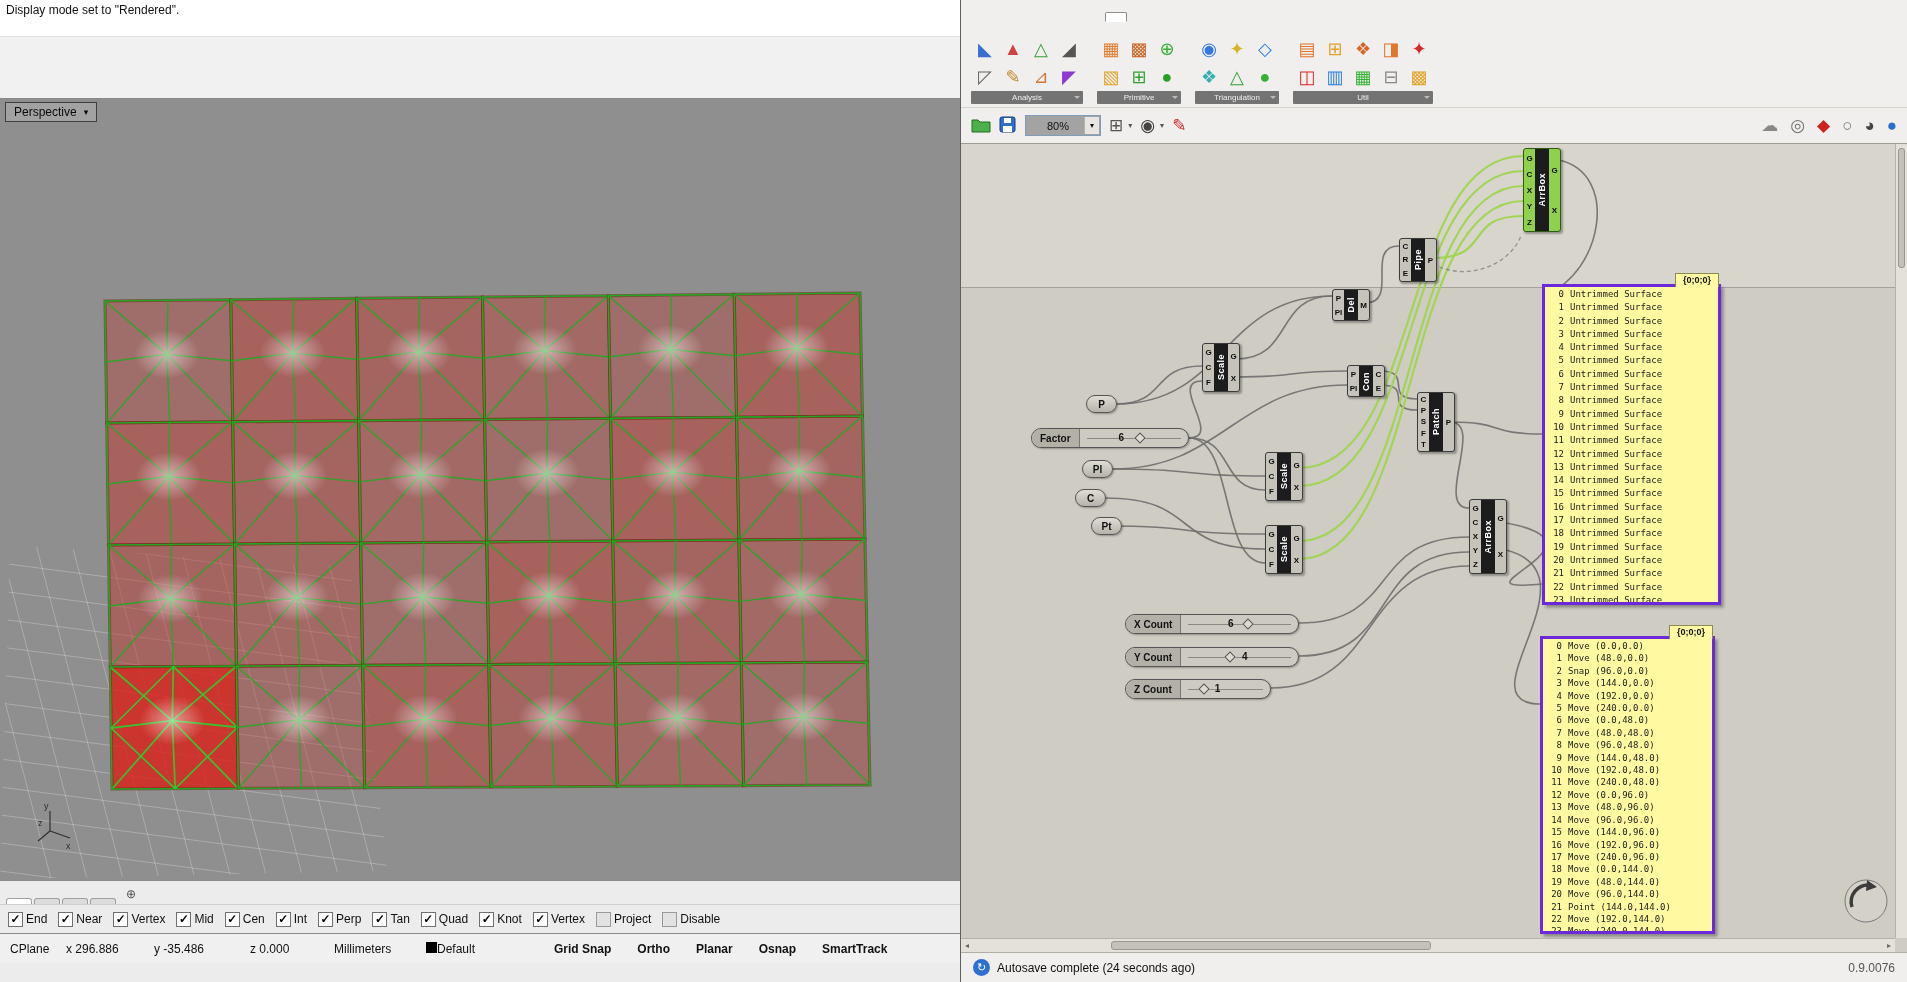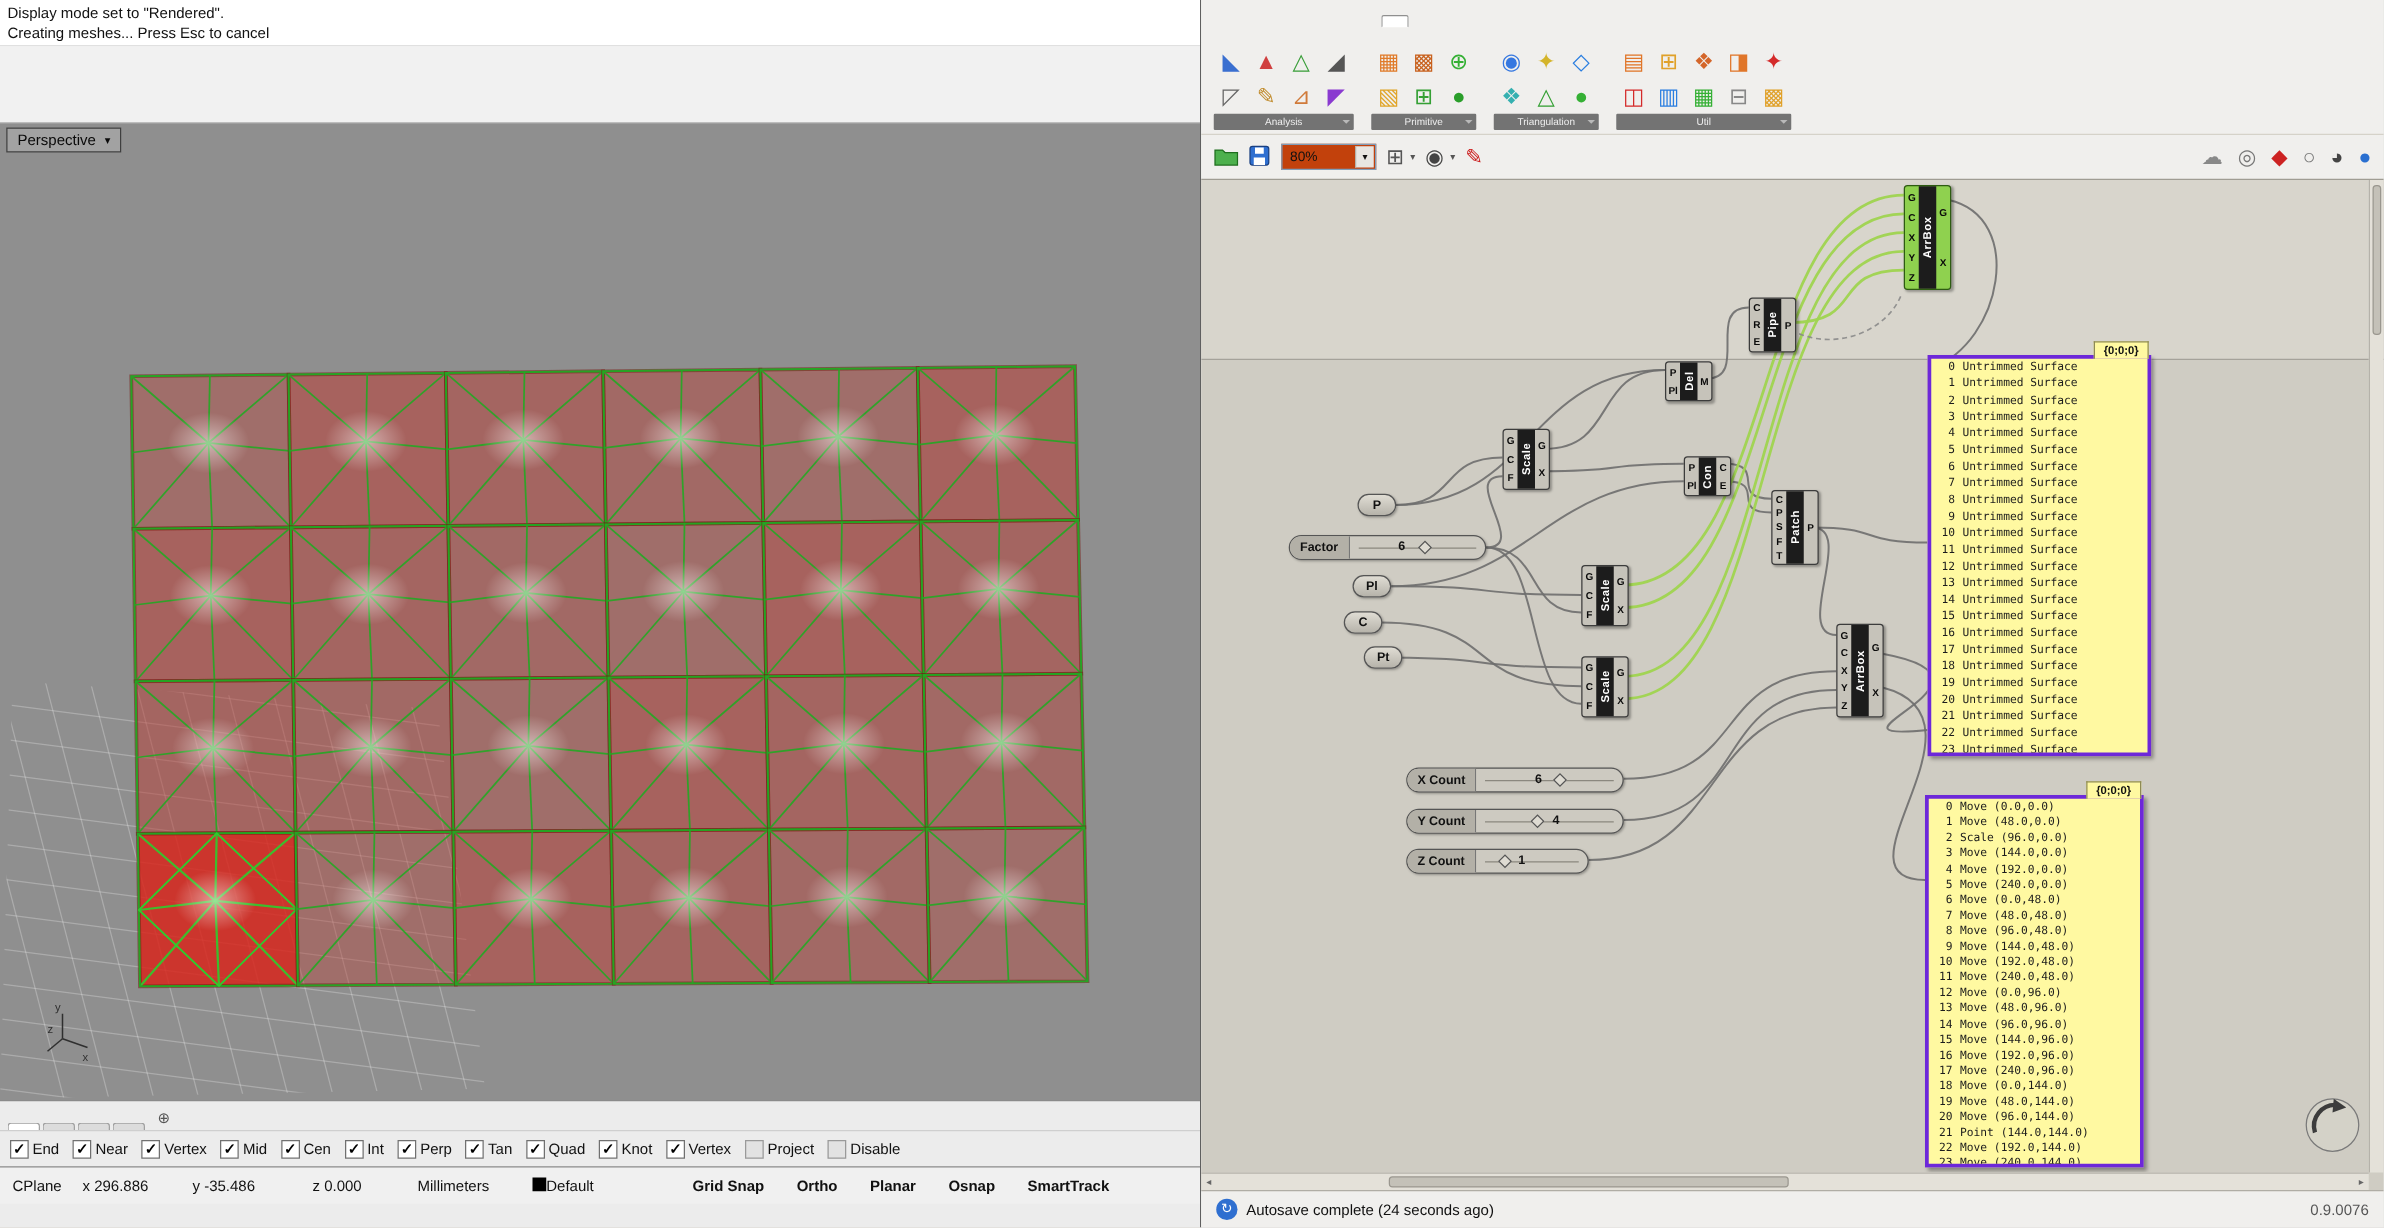--- a/index.html
+++ b/index.html
@@ -40,21 +40,21 @@
 .gmenu-item.active{background:#fff;border:1px solid #8f8f8f;border-radius:2px 2px 0 0;border-bottom-color:#fff}
 #gh-toolbar{height:74px;background:#f0efed;display:flex;gap:14px;padding:1px 10px 0;border-bottom:1px solid #d5d2c9}
 .tb-group{display:flex;flex-direction:column}
 .tb-icons{display:grid;grid-template-rows:repeat(2,28px);grid-auto-flow:column;grid-auto-columns:28px}
 .tbi{width:28px;height:28px;display:flex;align-items:center;justify-content:center;font-size:18px;cursor:pointer}
 .tb-label{height:13px;background:#737373;color:#eee;font-size:8px;display:flex;align-items:center;justify-content:center;position:relative;border-radius:1px}
 .tb-label:after{content:"";position:absolute;right:3px;top:5px;border:3px solid transparent;border-top-color:#b9b9b9}
 #gh-canvasbar{height:36px;background:#f0efed;border-bottom:1px solid #9f9c93;display:flex;align-items:center;padding:0 10px;gap:8px}
 .cbi{font-size:17px;line-height:1;cursor:pointer}
 .caret-sm{font-size:8px;color:#555;margin-left:-3px}
-.zoombox{width:76px;height:21px;background:#c2410c;border:1px solid #7f9db9;font-size:11px;display:flex;align-items:center;padding-left:6px;position:relative}
+.zoombox{width:76px;height:21px;background:#a3a3a3;border:1px solid #7f9db9;font-size:11px;display:flex;align-items:center;padding-left:21px;position:relative}
 .zoombox .zcaret{position:absolute;right:1px;top:1px;bottom:1px;width:15px;background:#e8e6e2;border-left:1px solid #b5b2aa;font-size:8px;display:flex;align-items:center;justify-content:center}
 #cb-right{margin-left:auto;display:flex;gap:12px;align-items:center}
 
 #gh-canvas{position:absolute;left:0;top:144px;width:946px;height:808px;background:#cfccc3;overflow:hidden}
 #gh-topband{position:absolute;left:0;top:0;width:100%;height:144px;background:#d8d5cc;border-bottom:1px solid #a5a29a}
 #wires{position:absolute;left:0;top:0;width:946px;height:808px}
 .wire{fill:none;stroke:#6e6e6e;stroke-width:1.6;opacity:.9}
 .wire.green{stroke:#9fd44f;stroke-width:2.2;opacity:.95}
 .wire.dashed{stroke:#8a8a8a;stroke-width:1.3;stroke-dasharray:4 3}
 
@@ -91,21 +91,20 @@
 #gh-status{position:absolute;left:0;bottom:0;width:946px;height:30px;background:#f0efed;border-top:1px solid #b0ada5;display:flex;align-items:center;padding:0 12px;font-size:12px;gap:7px}
 #autosave-ic{width:17px;height:17px;border-radius:50%;background:#2f6fd0;color:#fff;font-size:11px;line-height:16px;text-align:center}
 #gh-version{margin-left:auto;color:#555}
 </style>
 </head>
 <body>
 
 <section id="rhino">
   <div id="cmd-history">
     <div>Display mode set to "Rendered".</div>
-    <div>Creating meshes... Press Esc to cancel</div>
   </div>
   <div id="cmd-options"></div>
 
   <div id="viewport">
     <svg id="vp-svg" width="961" height="781" viewBox="0 0 961 781">
         <defs>
           <radialGradient id="wg">
             <stop offset="0" stop-color="#fff" stop-opacity="0.5"></stop>
             <stop offset="1" stop-color="#fff" stop-opacity="0"></stop>
           </radialGradient>
@@ -979,21 +978,21 @@
       <div class="prow">
             <span class="pi">0</span>
             <span class="pt">Move (0.0,0.0)</span>
           </div>
           <div class="prow">
             <span class="pi">1</span>
             <span class="pt">Move (48.0,0.0)</span>
           </div>
           <div class="prow">
             <span class="pi">2</span>
-            <span class="pt">Scale (96.0,0.0)</span>
+            <span class="pt">Snap (96.0,0.0)</span>
           </div>
           <div class="prow">
             <span class="pi">3</span>
             <span class="pt">Move (144.0,0.0)</span>
           </div>
           <div class="prow">
             <span class="pi">4</span>
             <span class="pt">Move (192.0,0.0)</span>
           </div>
           <div class="prow">

